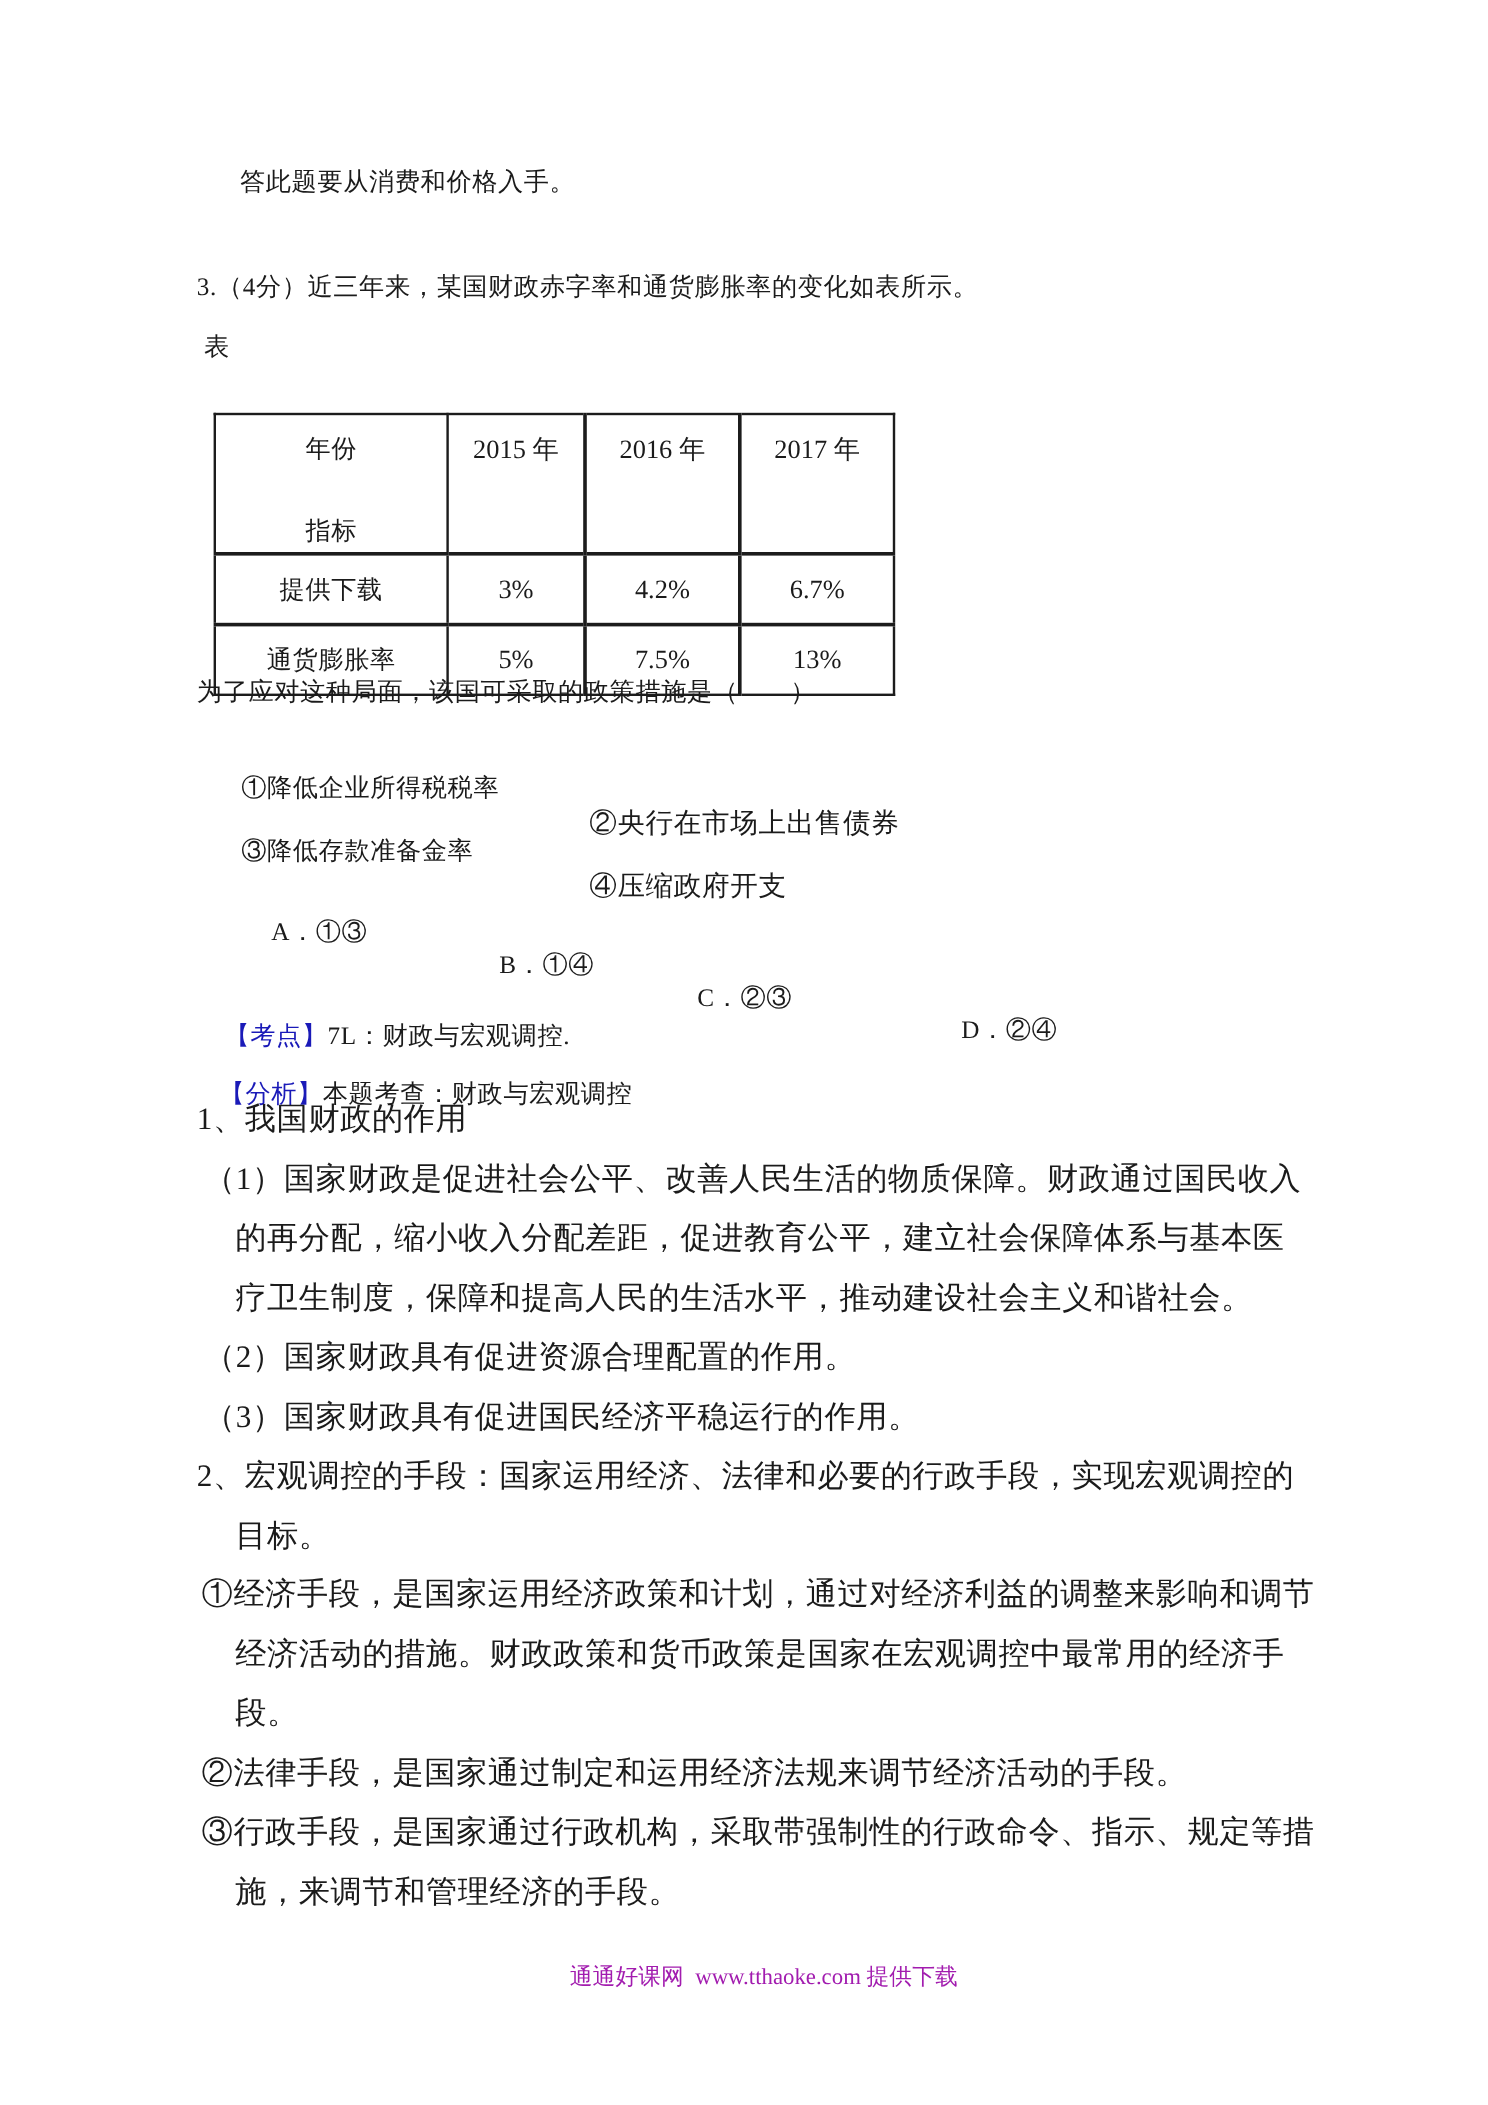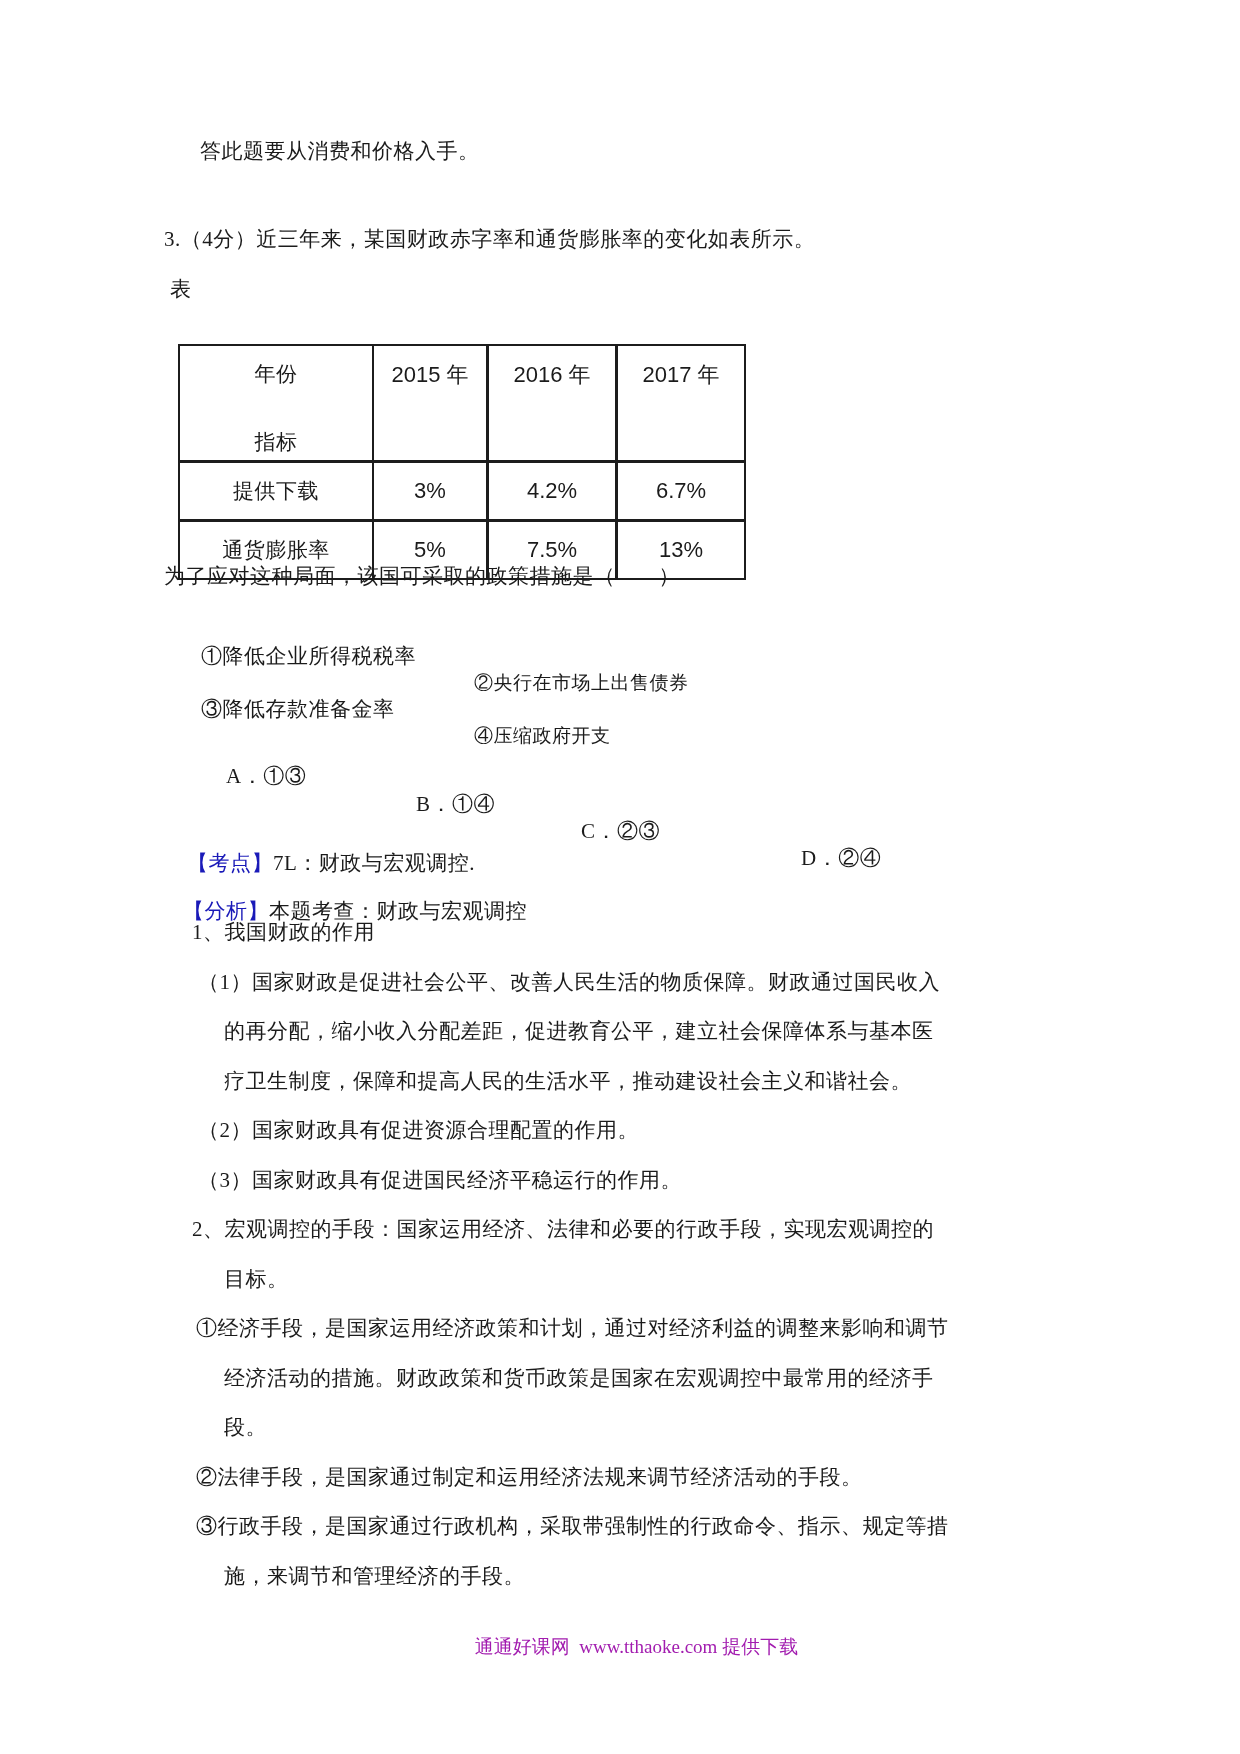--- a/index.html
+++ b/index.html
@@ -14,44 +14,44 @@
   }
   .line{position:absolute;font-size:21px;line-height:1.3;white-space:pre;letter-spacing:0.5px;}
   
   .intro{top:138px;left:200px;}
   .qline{top:226px;left:164px;}
   .tcap{top:276px;left:170px;}
   .stem{top:563px;left:164px;}
   .pair1{top:616px;}
   .pair2{top:669px;}
   .pair-left{position:absolute;left:168px;font-size:21px;white-space:pre;letter-spacing:0.5px;}
-  .pair-right{position:absolute;left:441px;font-size:19px;white-space:pre;letter-spacing:0.5px;}
+  .pair-right{position:absolute;left:458px;font-size:23px;white-space:pre;letter-spacing:0.5px;}
   .choices{top:736px;}
   .choice{position:absolute;font-size:21px;white-space:pre;letter-spacing:0.5px;}
   .choice.a{left:193px;} .choice.b{left:383px;} .choice.c{left:548px;} .choice.d{left:768px;}
   
   .extable{
     position:absolute;top:344px;left:178px;
     border-collapse:collapse;table-layout:fixed;
     font-size:21px;letter-spacing:0.5px;
   }
   .extable td{border:2px solid #1c1c1c;text-align:center;padding:0;}
   .extable tr.hdr td{height:100px;vertical-align:top;padding-top:14px;}
   .extable tr.datarow td{height:56px;vertical-align:middle;border-top-width:3px;}
   .extable td.c0{width:192px;} .extable td.c1{width:112px;}
   .extable td.c2{width:126px;} .extable td.c3{width:126px;}
   .extable td.sep{border-left-width:3px;}
   .hdr-corner{display:flex;flex-direction:column;align-items:center;gap:40px;}
-  .num{font-family:Liberation Sans, sans-serif;font-size:22px;letter-spacing:0px;}
+  .num{font-family:Liberation Serif, serif;font-size:22px;letter-spacing:0px;}
   
   .kp{top:823px;left:164px;}
   .an{top:871px;left:160px;}
   .tag-blue{color:#1a1ab8;}
   .analysis-block{position:absolute;top:908px;left:164px;width:980px;}
-  .aline{font-size:21px;line-height:49.5px;height:49.5px;white-space:pre;letter-spacing:0.5px;margin-left:28px;}
+  .aline{font-size:26px;line-height:49.5px;height:49.5px;white-space:pre;letter-spacing:0.5px;}
   .ind-a{padding-left:6px;}   
   .ind-b{padding-left:4px;}   
   .ind-c{padding-left:32px;}  
   
   .footer{
     position:absolute;top:1634px;left:0;width:100%;
     text-align:center;font-size:19px;color:#a21caf;white-space:pre;
   }
 </style>
 </head>

